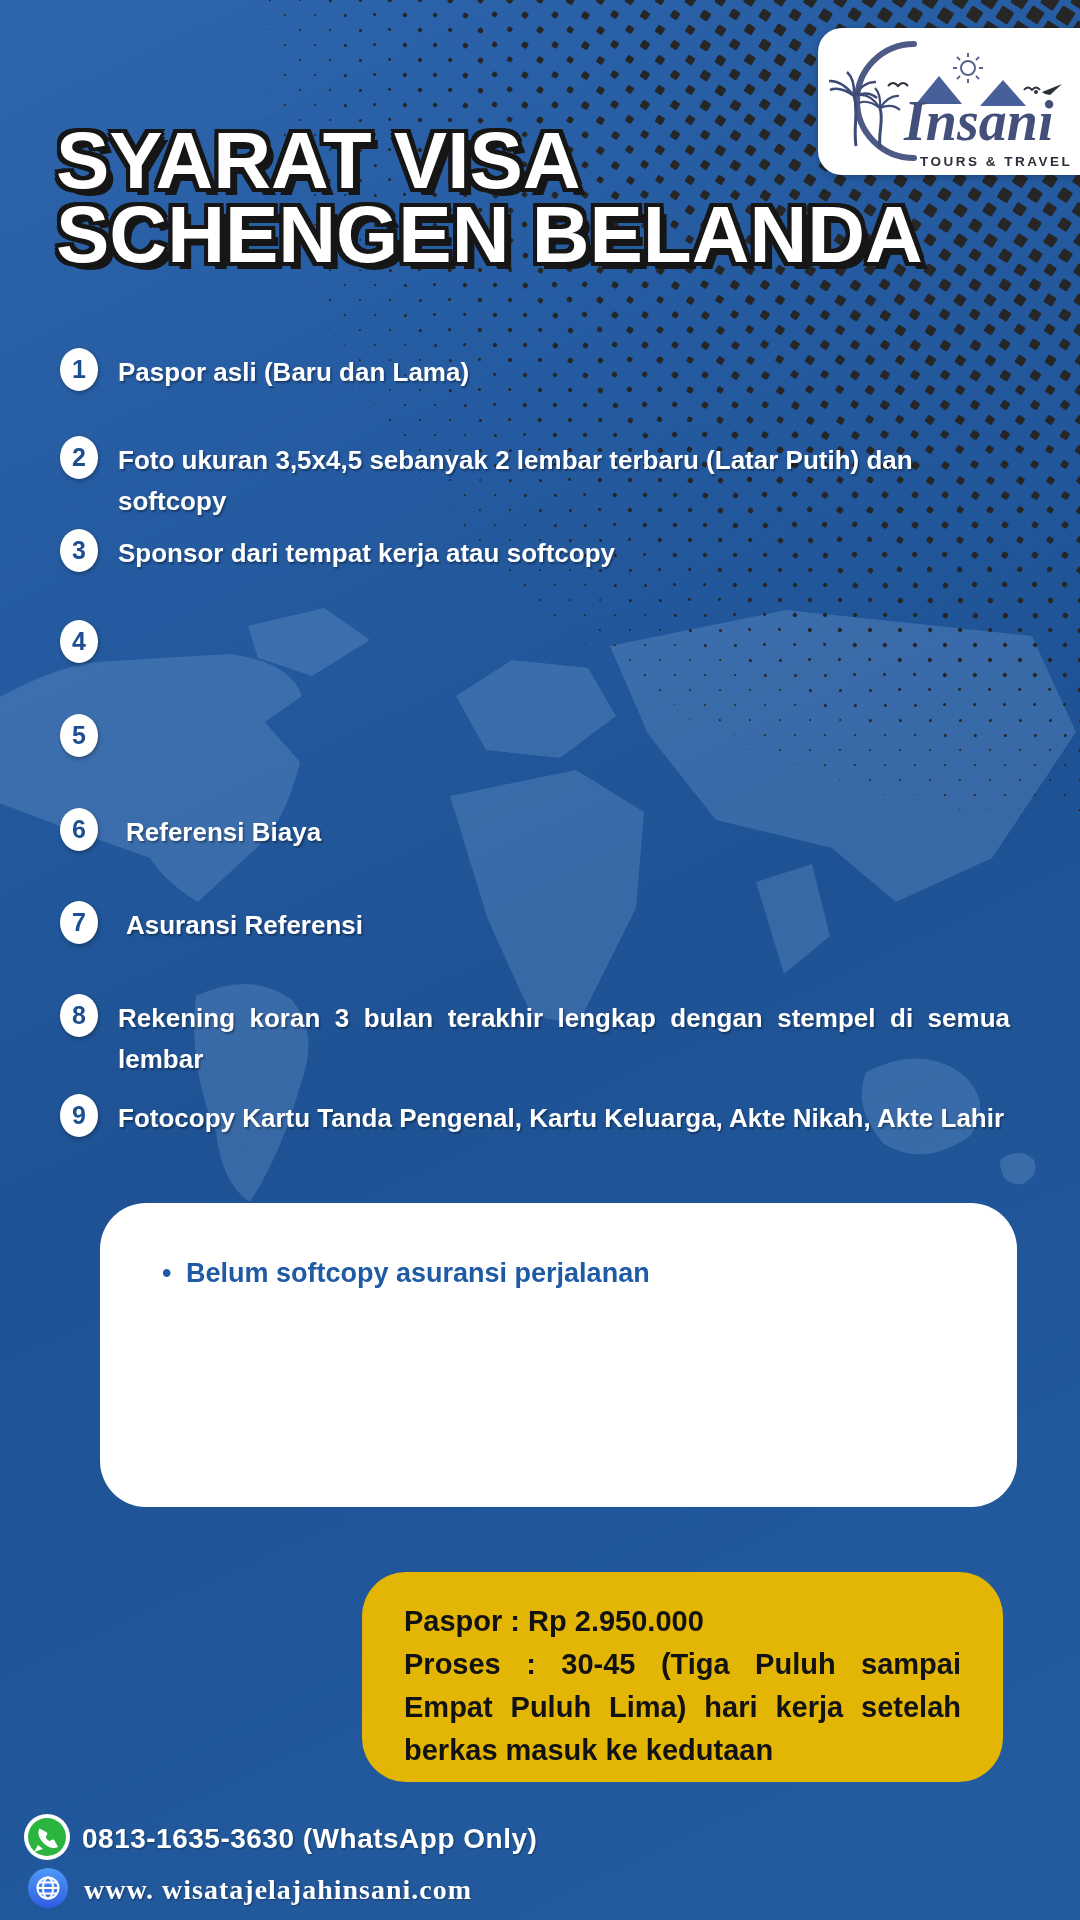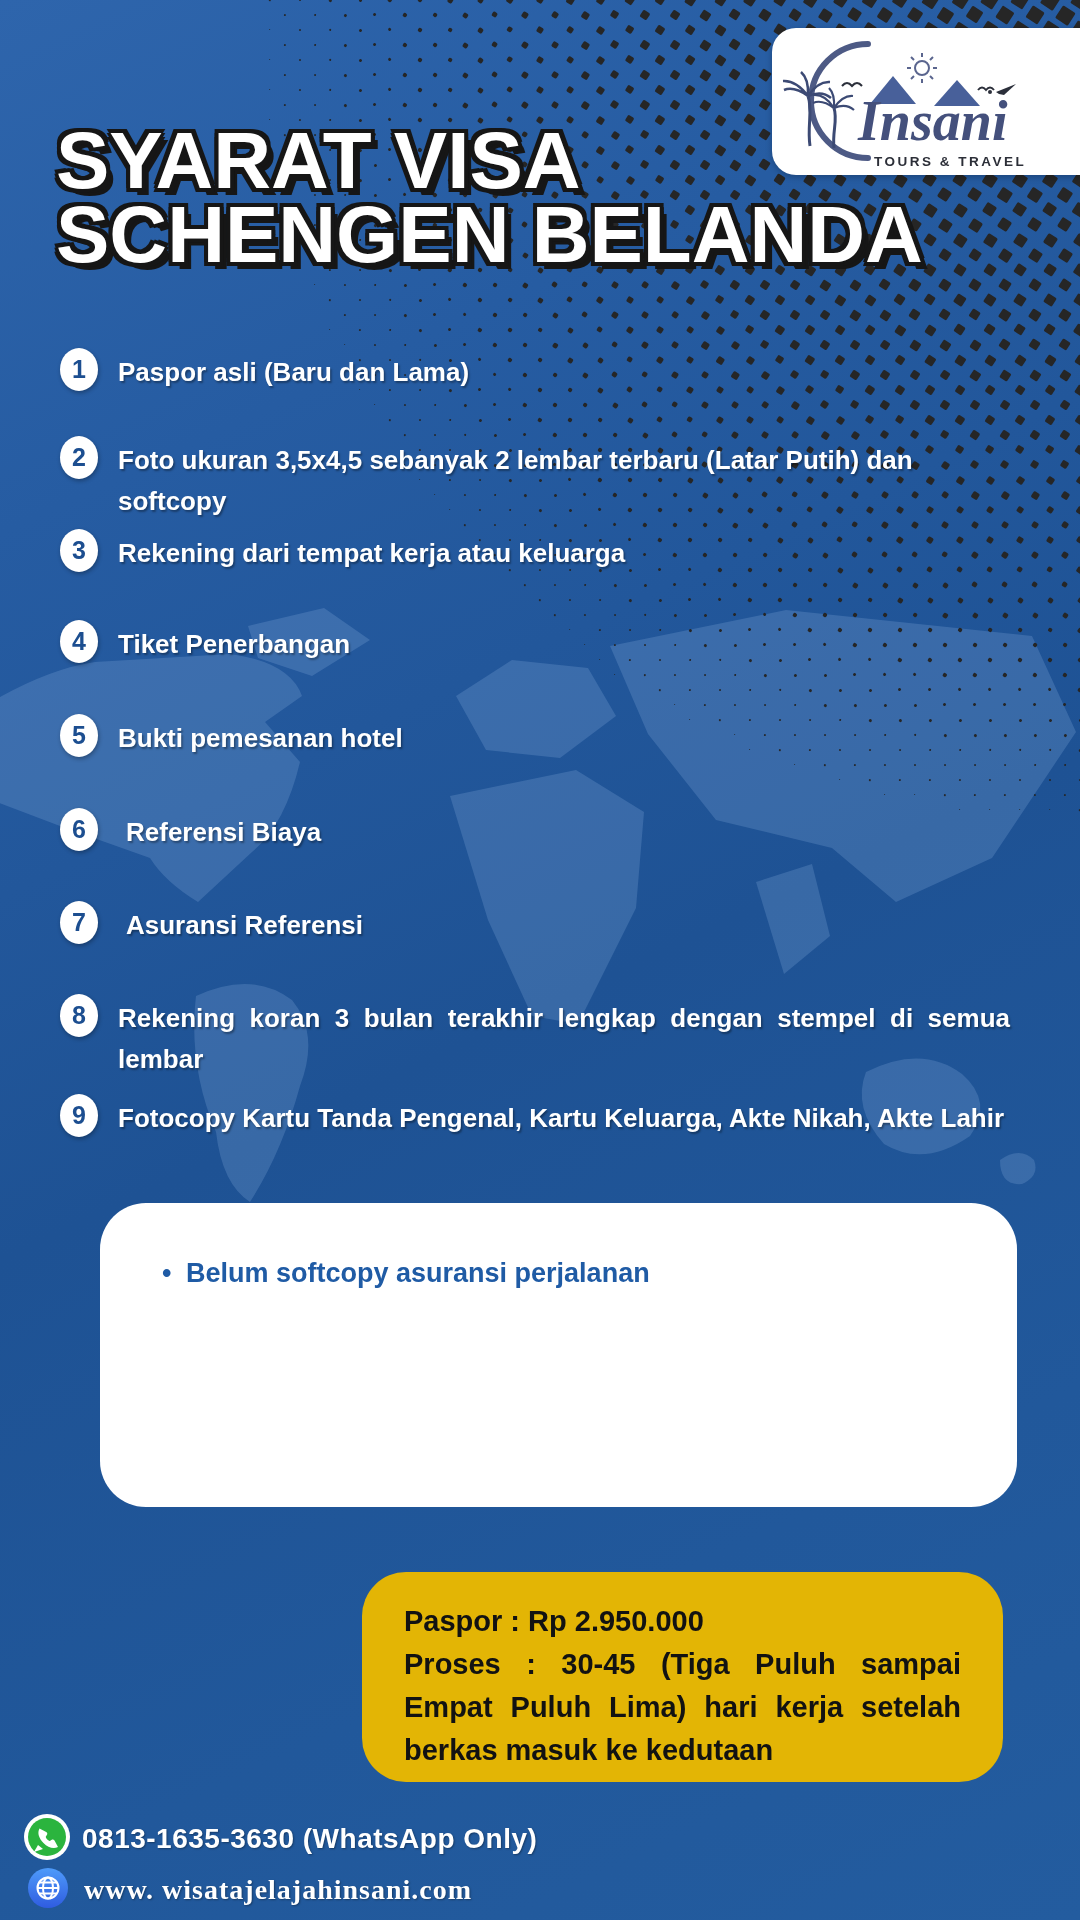--- a/index.html
+++ b/index.html
@@ -8,21 +8,21 @@
     background:linear-gradient(155deg,#2e65ac 0%,#265ca2 22%,#1e5294 52%,#21589b 78%,#235c9f 100%);
     font-family:"Liberation Sans",sans-serif;
   }
   
   .map-layer{position:absolute;left:0;top:600px;width:1080px;height:720px;pointer-events:none;}
   
   #halftone{position:absolute;inset:0;pointer-events:none;}
   #halftone i{position:absolute;display:block;background:#262626;transform:rotate(33deg);border-radius:1.5px;}
   
   .logo-card{
-    position:absolute;right:0;top:28px;width:308px;height:147px;background:#fff;
+    position:absolute;right:0;top:28px;width:262px;height:147px;background:#fff;
     border-radius:24px 0 0 24px;z-index:6;box-shadow:0 2px 6px rgba(0,0,0,.25);
   }
   
   .title{
     position:absolute;left:56px;top:124px;z-index:5;color:#fff;
     font-size:80px;font-weight:900;line-height:74px;letter-spacing:0px;
     text-shadow:
       -4px -4px 0 #161616, 4px -4px 0 #161616, -4px 4px 0 #161616, 4px 4px 0 #161616,
       0 -4px 0 #161616, 0 4px 0 #161616, -4px 0 0 #161616, 4px 0 0 #161616,
       7px 7px 0 #161616;
@@ -1330,29 +1330,27 @@
   <div class="req r1">
     <span class="num">1</span>
     <p class="rtext">Paspor asli (Baru dan Lama)</p>
   </div>
   <div class="req r2">
     <span class="num">2</span>
     <p class="rtext">Foto ukuran 3,5x4,5 sebanyak 2 lembar terbaru (Latar Putih) dan softcopy</p>
   </div>
   <div class="req r3">
     <span class="num">3</span>
-    <p class="rtext">Rekening dari tempat kerja atau keluarga</p>
+    <p class="rtext">Sponsor dari tempat kerja atau softcopy</p>
   </div>
   <div class="req r4">
     <span class="num">4</span>
-    <p class="rtext">Tiket Penerbangan</p>
   </div>
   <div class="req r5">
     <span class="num">5</span>
-    <p class="rtext">Bukti pemesanan hotel</p>
   </div>
   <div class="req r6">
     <span class="num">6</span>
     <p class="rtext">Referensi Biaya</p>
   </div>
   <div class="req r7">
     <span class="num">7</span>
     <p class="rtext">Asuransi Referensi</p>
   </div>
   <div class="req r8">

